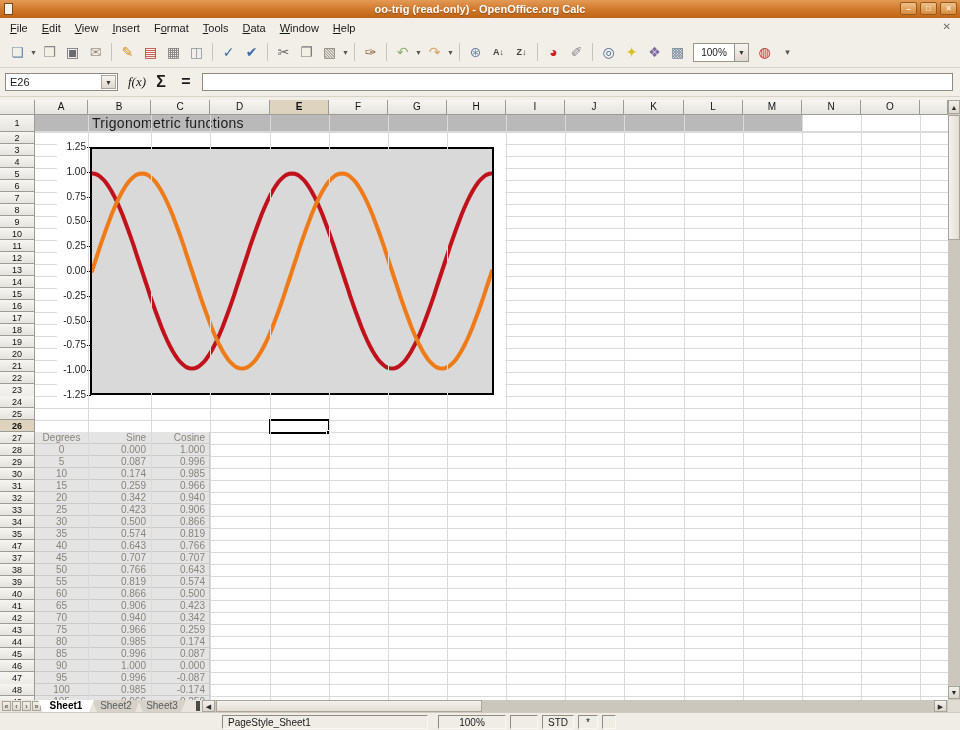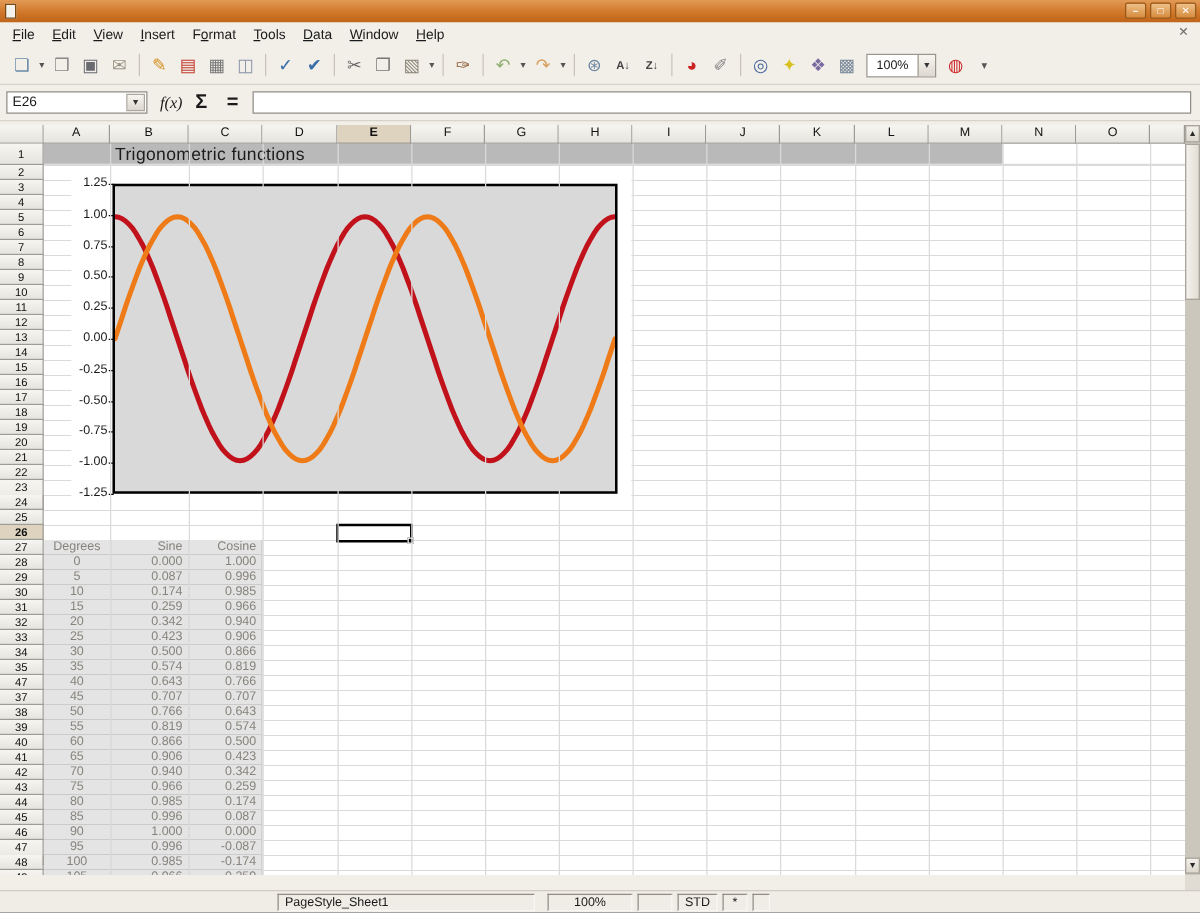--- a/index.html
+++ b/index.html
@@ -125,20 +125,21 @@
   .seg{position:absolute;top:2px;height:14px;line-height:13px;font-size:10px;
     border:1px solid;border-color:#918d85 #f8f7f4 #f8f7f4 #918d85;padding:0 5px;overflow:hidden;}
 </style>
 </head>
 <body>
 
 <div class="app">
 
   <div class="titlebar">
     <span class="appicon"></span>
+    <span class="ttext">oo-trig (read-only) - OpenOffice.org Calc</span>
     <span class="wbtns">
         <span class="wbtn">–</span>
         <span class="wbtn">□</span>
         <span class="wbtn">✕</span>
       </span>
   </div>
 
   <div class="menubar">
     <span class="menu-close">✕</span>
   <span class="menu-item"><u>F</u>ile</span>
@@ -402,20 +403,35 @@
       <div class="vline" style="left: 920px;"></div>
     </div>
 
   <div class="vscroll">
     <div class="sbtn up">▲</div>
     <div class="vthumb"></div>
     <div class="sbtn down">▼</div>
     <div class="corner"></div>
   </div>
 
+  <div class="tabbar">
+    <div class="sbtn tnav" style="left:2px">«</div>
+    <div class="sbtn tnav" style="left:12px">‹</div>
+    <div class="sbtn tnav" style="left:22px">›</div>
+    <div class="sbtn tnav" style="left:32px">»</div>
+    <div class="hsplit"></div>
+    <div class="hscroll">
+      <div class="sbtn left">◀</div>
+      <div class="hthumb"></div>
+      <div class="sbtn right">▶</div>
+    </div>
+  <div class="tab active" style="left: 38px; width: 56px;">Sheet1</div>
+      <div class="tab" style="left: 92px; width: 48px;">Sheet2</div>
+      <div class="tab" style="left: 138px; width: 48px;">Sheet3</div>
+    </div>
 
   <div class="statusbar">
     <div class="seg" style="left:222px;width:206px">PageStyle_Sheet1</div>
     <div class="seg" style="left:438px;width:68px;text-align:center">100%</div>
     <div class="seg" style="left:510px;width:28px"></div>
     <div class="seg" style="left:542px;width:32px;text-align:center">STD</div>
     <div class="seg" style="left:578px;width:20px;text-align:center">*</div>
     <div class="seg" style="left:602px;width:14px"></div>
   </div>
 

